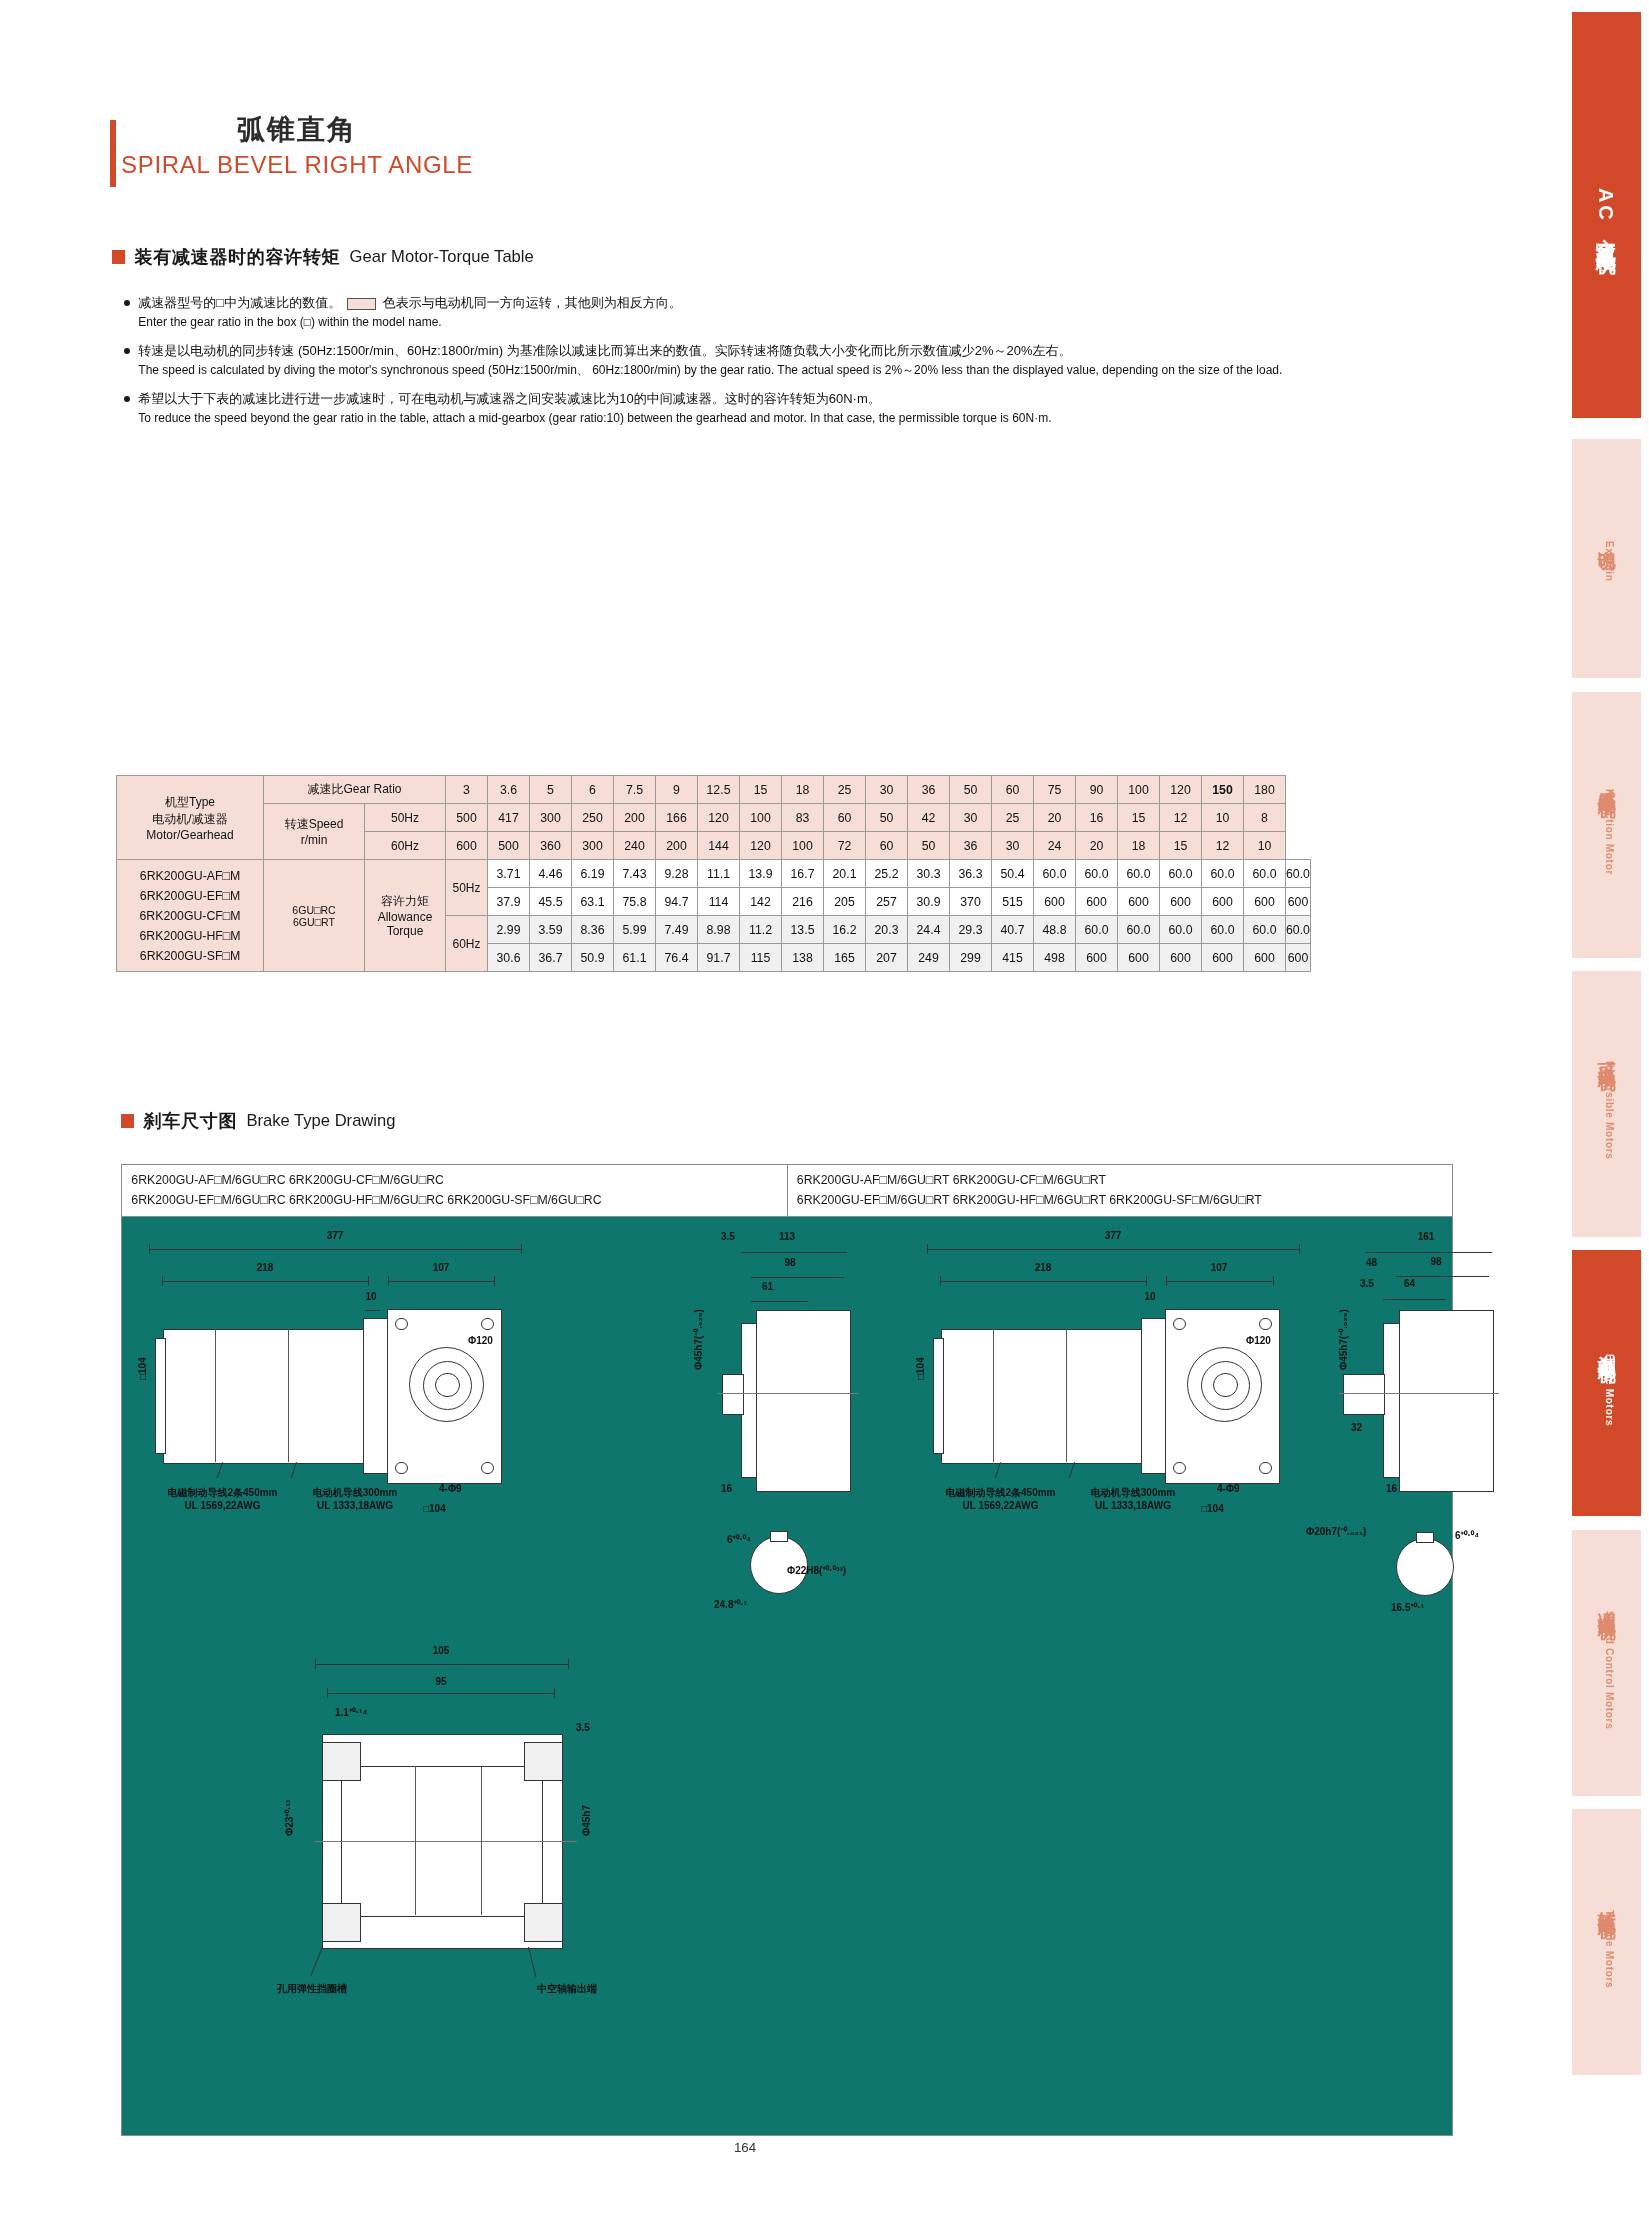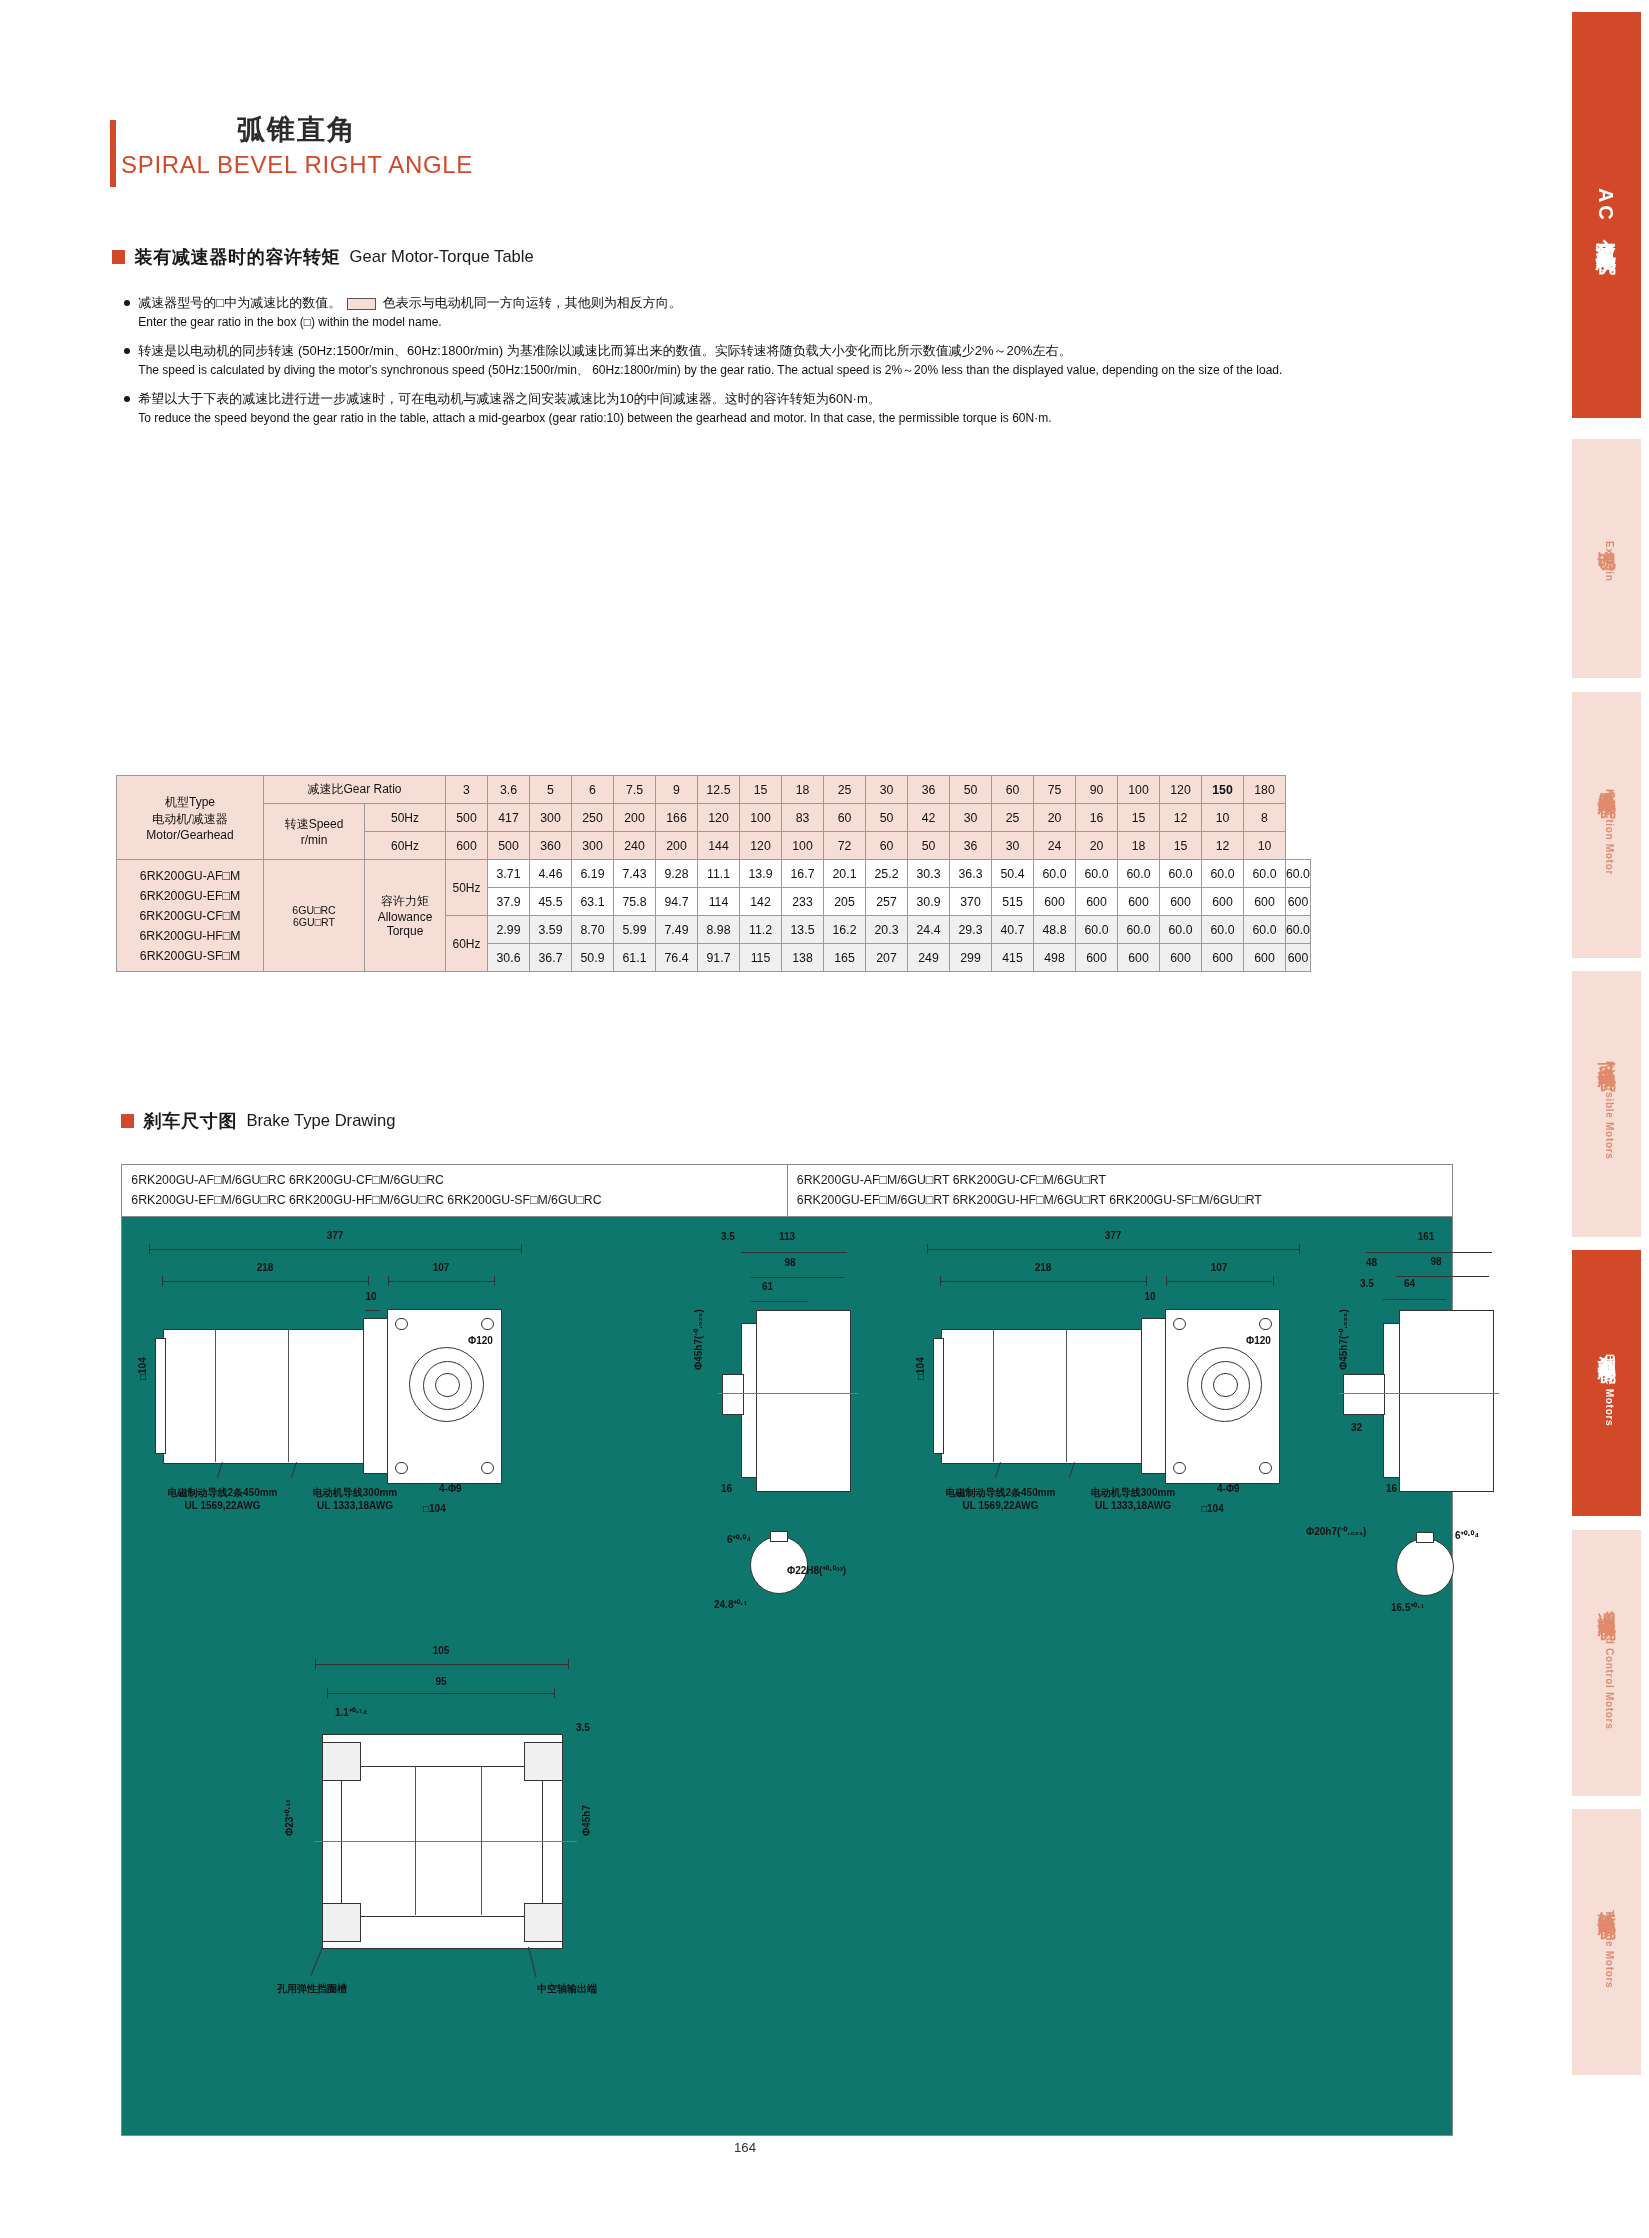--- a/index.html
+++ b/index.html
@@ -245,39 +245,39 @@
             <td class="data">60.0</td>
           </tr>
           <tr>
             <td class="data">37.9</td>
             <td class="data">45.5</td>
             <td class="data">63.1</td>
             <td class="data">75.8</td>
             <td class="data">94.7</td>
             <td class="data">114</td>
             <td class="data">142</td>
-            <td class="data">233</td>
+            <td class="data">216</td>
             <td class="data">205</td>
             <td class="data">257</td>
             <td class="data">30.9</td>
             <td class="data">370</td>
             <td class="data">515</td>
             <td class="data">600</td>
             <td class="data">600</td>
             <td class="data">600</td>
             <td class="data">600</td>
             <td class="data">600</td>
             <td class="data">600</td>
             <td class="data">600</td>
           </tr>
           <tr>
             <td class="lbl-c" rowspan="2">60Hz</td>
             <td class="data-alt">2.99</td>
             <td class="data-alt">3.59</td>
-            <td class="data-alt">8.70</td>
+            <td class="data-alt">8.36</td>
             <td class="data-alt">5.99</td>
             <td class="data-alt">7.49</td>
             <td class="data-alt">8.98</td>
             <td class="data-alt">11.2</td>
             <td class="data-alt">13.5</td>
             <td class="data-alt">16.2</td>
             <td class="data-alt">20.3</td>
             <td class="data-alt">24.4</td>
             <td class="data-alt">29.3</td>
             <td class="data-alt">40.7</td>

